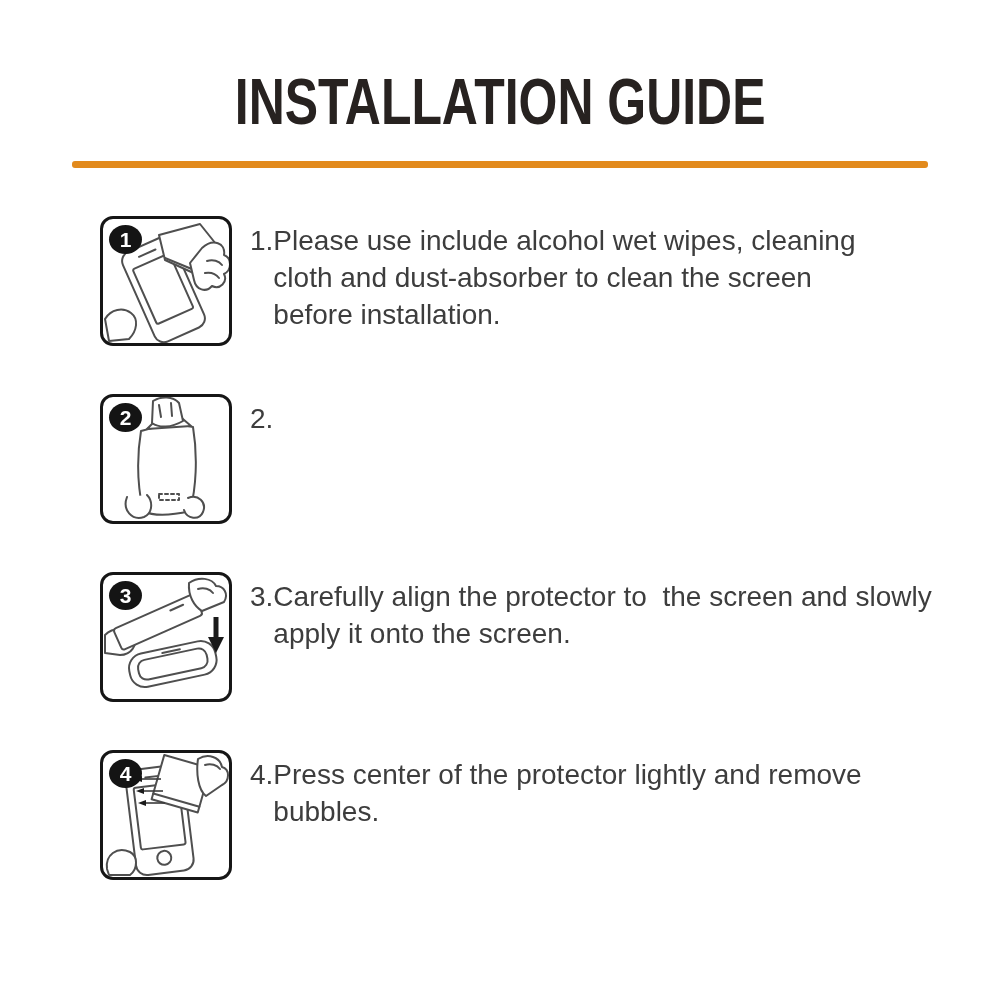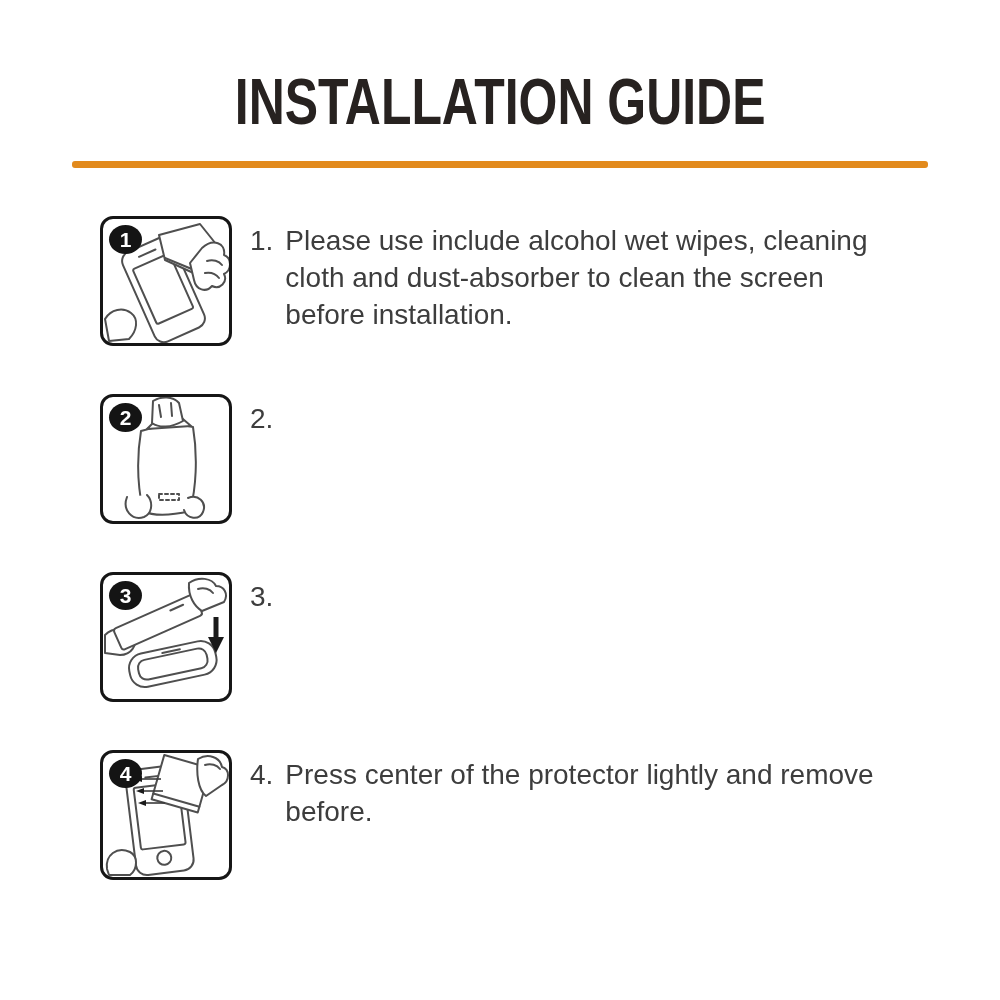--- a/index.html
+++ b/index.html
@@ -67,21 +67,21 @@
 
   .step-text {
     display: flex;
     margin-left: 18px;
     padding-top: 6px;
     font-size: 28px;
     line-height: 37px;
     color: #3d3d3d;
   }
   .step-num { white-space: nowrap; }
-  .step-body { white-space: pre-wrap; width: 610px; margin-left: 12px; }
+  .step-body { white-space: pre-wrap; width: 610px; }
   .step-3 .step-body { width: 680px; }
 
   
   .art { stroke: #4f4f4f; stroke-width: 2; fill: none; stroke-linecap: round; stroke-linejoin: round; }
   .art-fill { stroke: #4f4f4f; stroke-width: 2; fill: #ffffff; stroke-linecap: round; stroke-linejoin: round; }
   .art-solid { fill: #1a1a1a; stroke: none; }
 </style>
 </head>
 <body>
 
@@ -156,20 +156,21 @@
             <line class="art" x1="70" y1="40" x2="84" y2="40"></line>
           </g>
           <path class="art-fill" d="M86,8 C96,1 109,3 113,11 C121,11 126,19 121,27 L99,36 C91,31 85,21 86,8 Z"></path>
           <path class="art" d="M95,14 C101,12 107,14 110,18"></path>
           <line x1="113" y1="42" x2="113" y2="64" stroke="#1a1a1a" stroke-width="5"></line>
           <polygon class="art-solid" points="105,62 121,62 113,78"></polygon>
         </svg>
       </div>
       <div class="step-text">
         <span class="step-num">3.</span>
+          <span class="step-body">Carefully align the protector to  the screen and slowly apply it onto the screen.</span>
       </div>
     </div>
 
     <div class="step step-4">
       <div class="illu-box">
         <div class="badge">
             <span>4</span>
           </div>
         <svg viewBox="0 0 126 124">
           <g transform="rotate(-7 58 70)">
@@ -190,18 +191,18 @@
             <line x1="60" y1="38" x2="40" y2="38"></line>
               <polygon class="art-solid" points="41,35 41,41 33,38"></polygon>
             <line x1="62" y1="50" x2="42" y2="50"></line>
               <polygon class="art-solid" points="43,47 43,53 35,50"></polygon>
           </g>
           <path class="art-fill" d="M4,116 C2,102 14,93 27,99 C35,103 35,116 27,122 L6,122 Z"></path>
         </svg>
       </div>
       <div class="step-text">
         <span class="step-num">4.</span>
-          <span class="step-body">Press center of the protector lightly and remove before.</span>
+          <span class="step-body">Press center of the protector lightly and remove bubbles.</span>
       </div>
     </div>
 
   </main>
 </div>
 
 </body></html>

